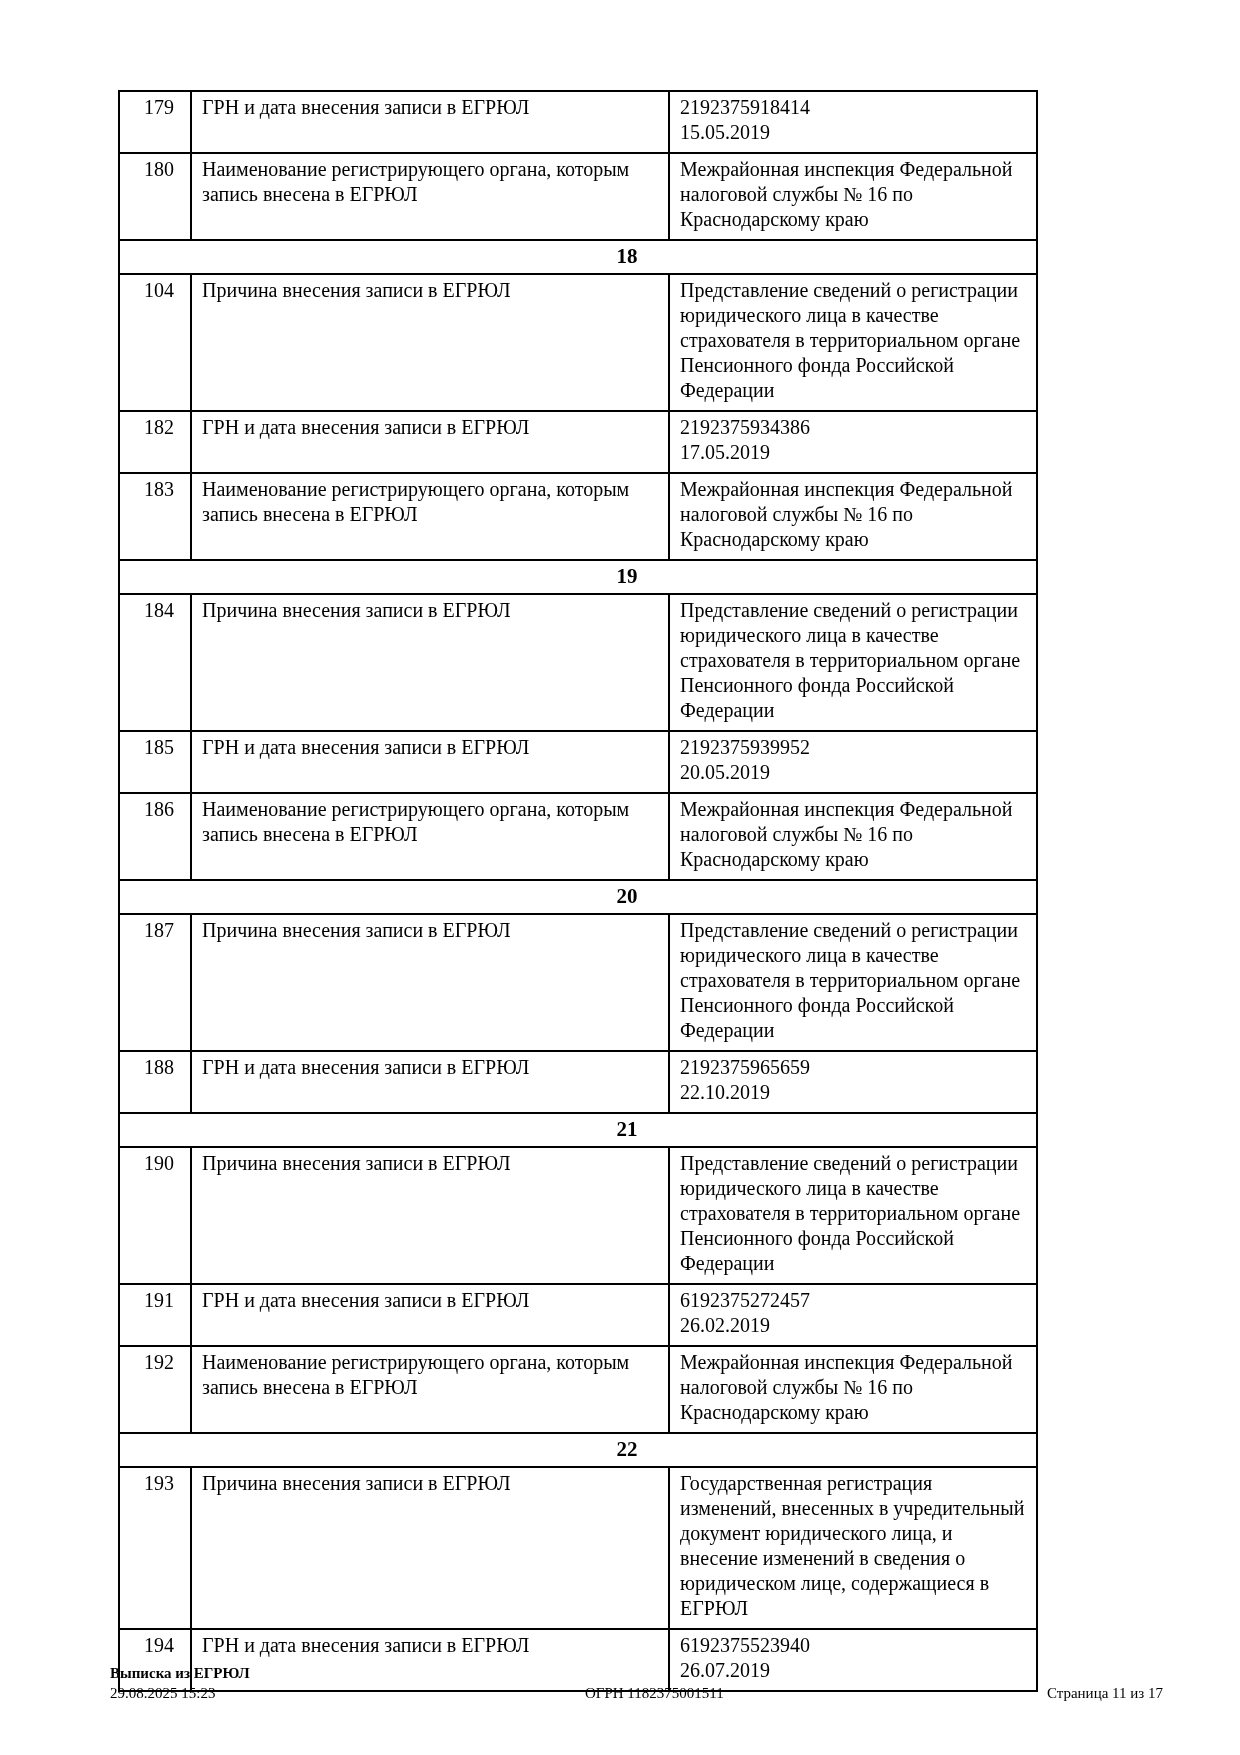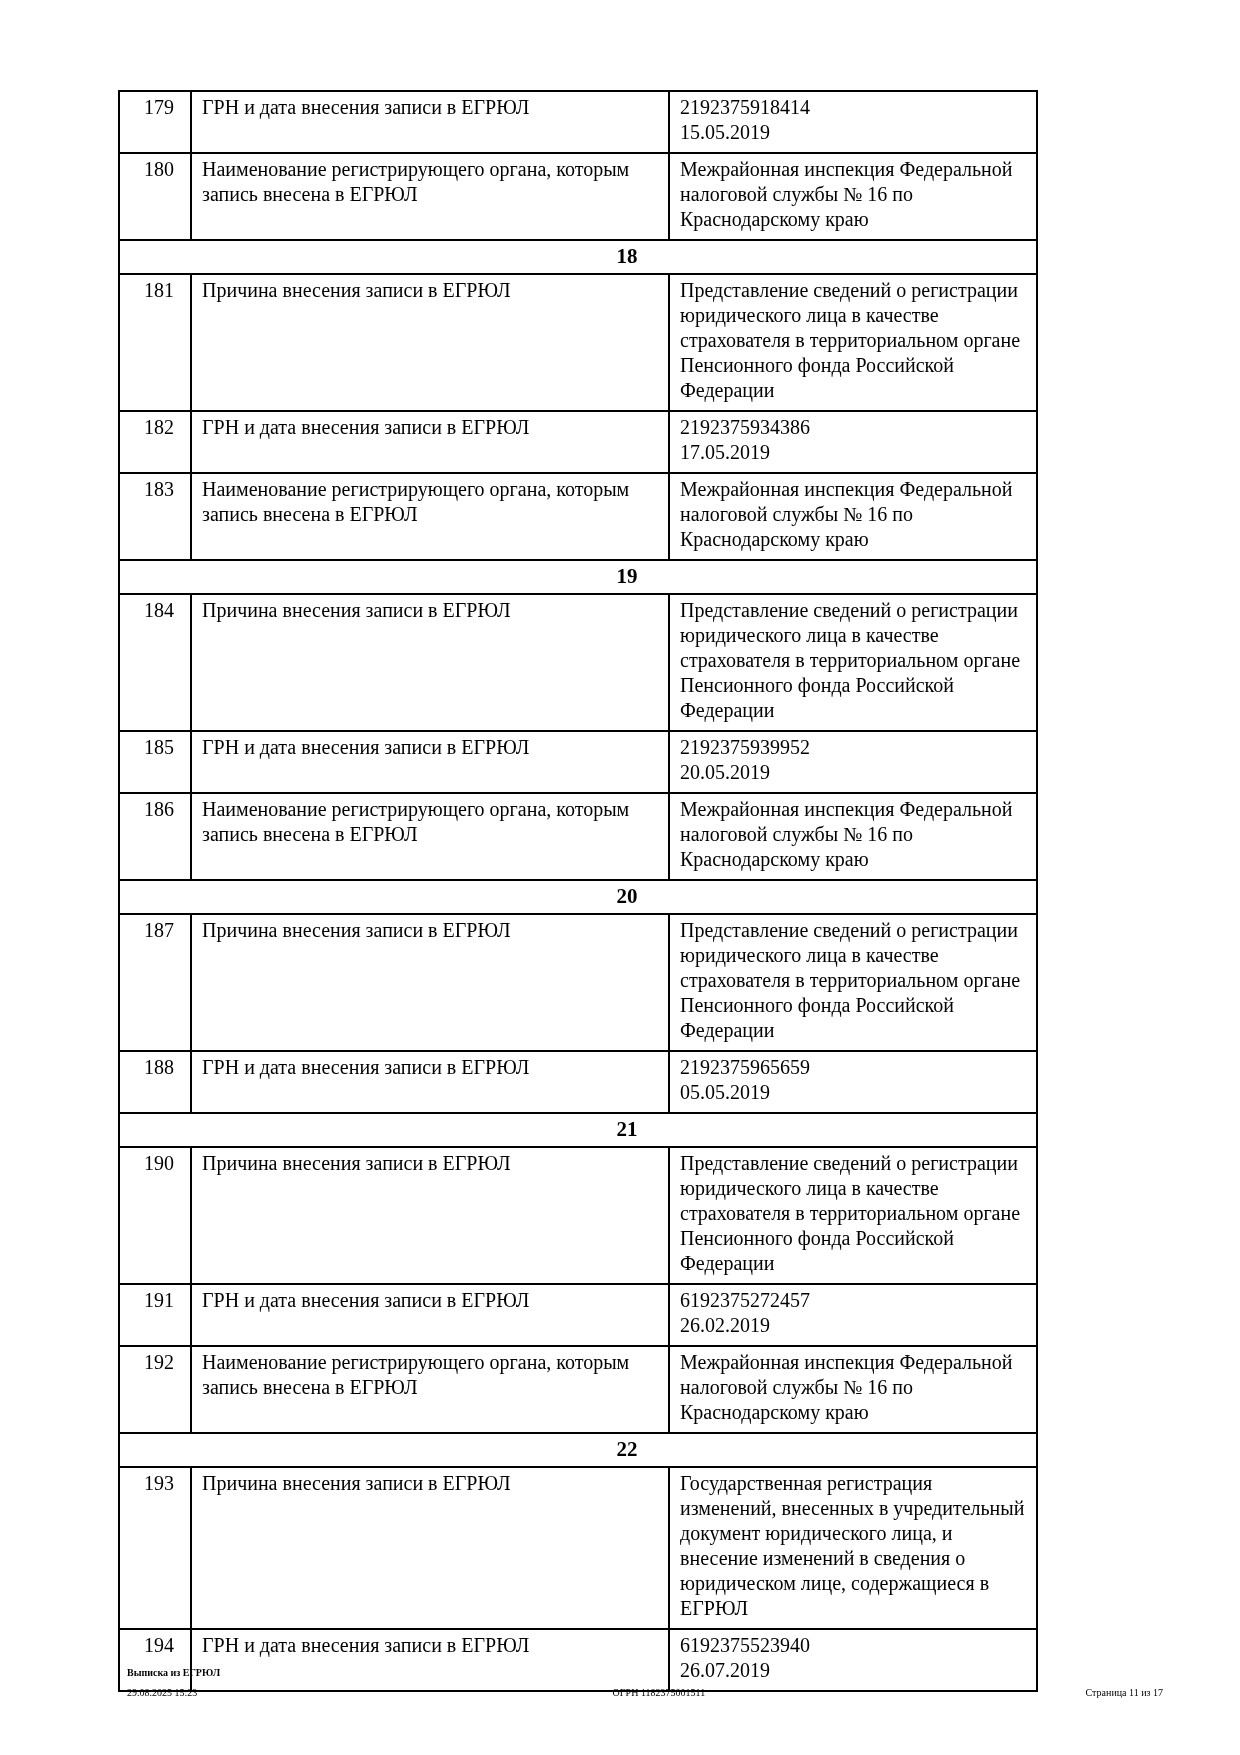--- a/index.html
+++ b/index.html
@@ -42,27 +42,27 @@
   td.cell-value { white-space: pre-line; border-radius: 28px; }
   tr.section-row td {
     font-weight: bold;
     font-size: 21px;
     text-align: center;
     padding: 2px 12px 4px 110px;
     line-height: 26px;
   }
   .footer {
     position: absolute;
-    left: 127px;
+    left: 110px;
     right: 77px;
     top: 1663px;
     display: flex;
     justify-content: space-between;
     align-items: flex-end;
-    font-size: 10px;
+    font-size: 15px;
     line-height: 20px;
   }
   .footer .doc-title { font-weight: bold; }
   .footer .center-block { text-align: center; margin-left: 12px; }
   .footer .right-block  { text-align: center; }
 </style>
 </head>
 <body>
 
 <table class="doc-table">
@@ -80,21 +80,21 @@
       </tr>
       <tr>
         <td class="cell-num">180</td>
         <td class="cell-label">Наименование регистрирующего органа, которым запись внесена в ЕГРЮЛ</td>
         <td class="cell-value">Межрайонная инспекция Федеральной налоговой службы № 16 по Краснодарскому краю</td>
       </tr>
       <tr class="section-row">
         <td colspan="3">18</td>
       </tr>
       <tr>
-        <td class="cell-num">181</td>
+        <td class="cell-num">104</td>
         <td class="cell-label">Причина внесения записи в ЕГРЮЛ</td>
         <td class="cell-value">Представление сведений о регистрации юридического лица в качестве страхователя в территориальном органе Пенсионного фонда Российской Федерации</td>
       </tr>
       <tr>
         <td class="cell-num">182</td>
         <td class="cell-label">ГРН и дата внесения записи в ЕГРЮЛ</td>
         <td class="cell-value">2192375934386
 17.05.2019</td>
       </tr>
       <tr>
@@ -126,21 +126,21 @@
       </tr>
       <tr>
         <td class="cell-num">187</td>
         <td class="cell-label">Причина внесения записи в ЕГРЮЛ</td>
         <td class="cell-value">Представление сведений о регистрации юридического лица в качестве страхователя в территориальном органе Пенсионного фонда Российской Федерации</td>
       </tr>
       <tr>
         <td class="cell-num">188</td>
         <td class="cell-label">ГРН и дата внесения записи в ЕГРЮЛ</td>
         <td class="cell-value">2192375965659
-05.05.2019</td>
+22.10.2019</td>
       </tr>
       <tr class="section-row">
         <td colspan="3">21</td>
       </tr>
       <tr>
         <td class="cell-num">190</td>
         <td class="cell-label">Причина внесения записи в ЕГРЮЛ</td>
         <td class="cell-value">Представление сведений о регистрации юридического лица в качестве страхователя в территориальном органе Пенсионного фонда Российской Федерации</td>
       </tr>
       <tr>

